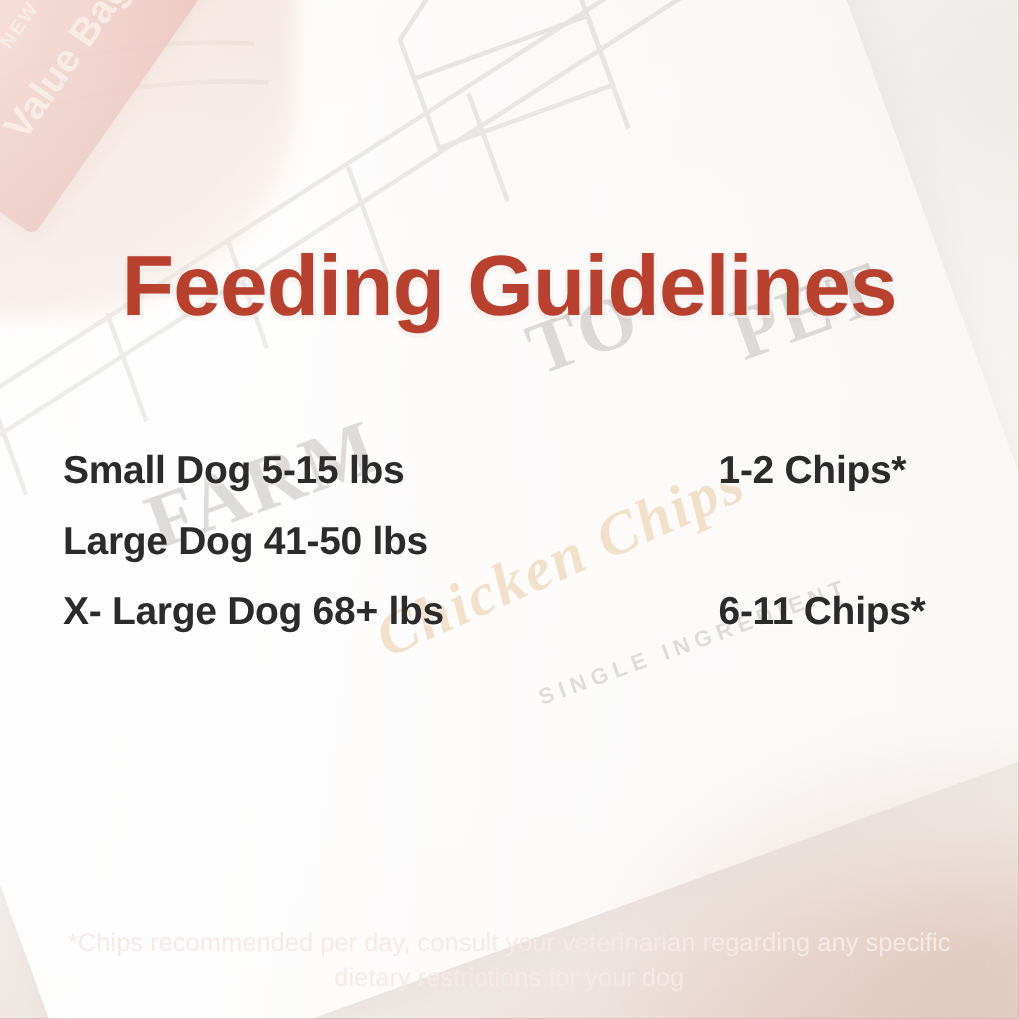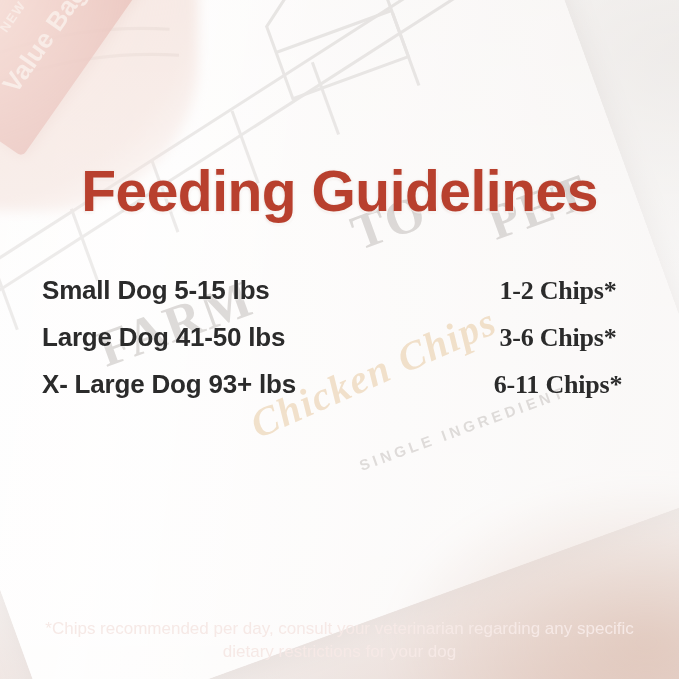--- a/index.html
+++ b/index.html
@@ -168,21 +168,21 @@
     text-align:center;
     font-size:57px;
     font-weight:bold;
     letter-spacing:-0.5px;
     color:#b8402e;
     text-shadow:1px 2px 0 rgba(255,255,255,.55), 0 1px 3px rgba(150,90,70,.25);
   }
 
   .rows{
     position:absolute;
-    top:275px;
+    top:298px;
     left:42px;
     right:42px;
   }
   .row{
     display:flex;
     align-items:baseline;
     height:47px;
     color:#2b2b2b;
     font-size:26px;
     font-weight:bold;
@@ -197,23 +197,22 @@
     position:relative;
     top:-4px;
     line-height:0;
     font-size:26px;
     letter-spacing:2px;
     color:#2b2b2b;
     white-space:nowrap;
   }
   .row .value{
     white-space:nowrap;
-    text-align:center;
+    text-align:left;
     min-width:158px;
-    font-family:Liberation Serif, serif;
   }
 
   
   #footer-note{
     position:absolute;
     left:0;right:0;bottom:0;
     height:62px;
     z-index:6;
     color:#f6e9e6;
     text-align:center;
@@ -284,25 +283,24 @@
       <div class="row">
         <span class="label">Small Dog 5-15 lbs</span>
         <span class="leader">....................</span>
         <span class="value">1-2 Chips*</span>
       </div>
 
 
       <div class="row">
         <span class="label">Large Dog 41-50 lbs</span>
         <span class="leader">....................</span>
-        <span class="value">3-6 Chips*</span>
       </div>
 
       <div class="row">
-        <span class="label">X- Large Dog 93+ lbs</span>
+        <span class="label">X- Large Dog 68+ lbs</span>
         <span class="leader">....................</span>
         <span class="value">6-11 Chips*</span>
       </div>
 
     </div>
   </div>
 
   <div id="footer-note">
     <span class="l1">*Chips recommended per day, consult your veterinarian regarding any specific</span>
     <span class="l2">dietary restrictions for your dog</span>

